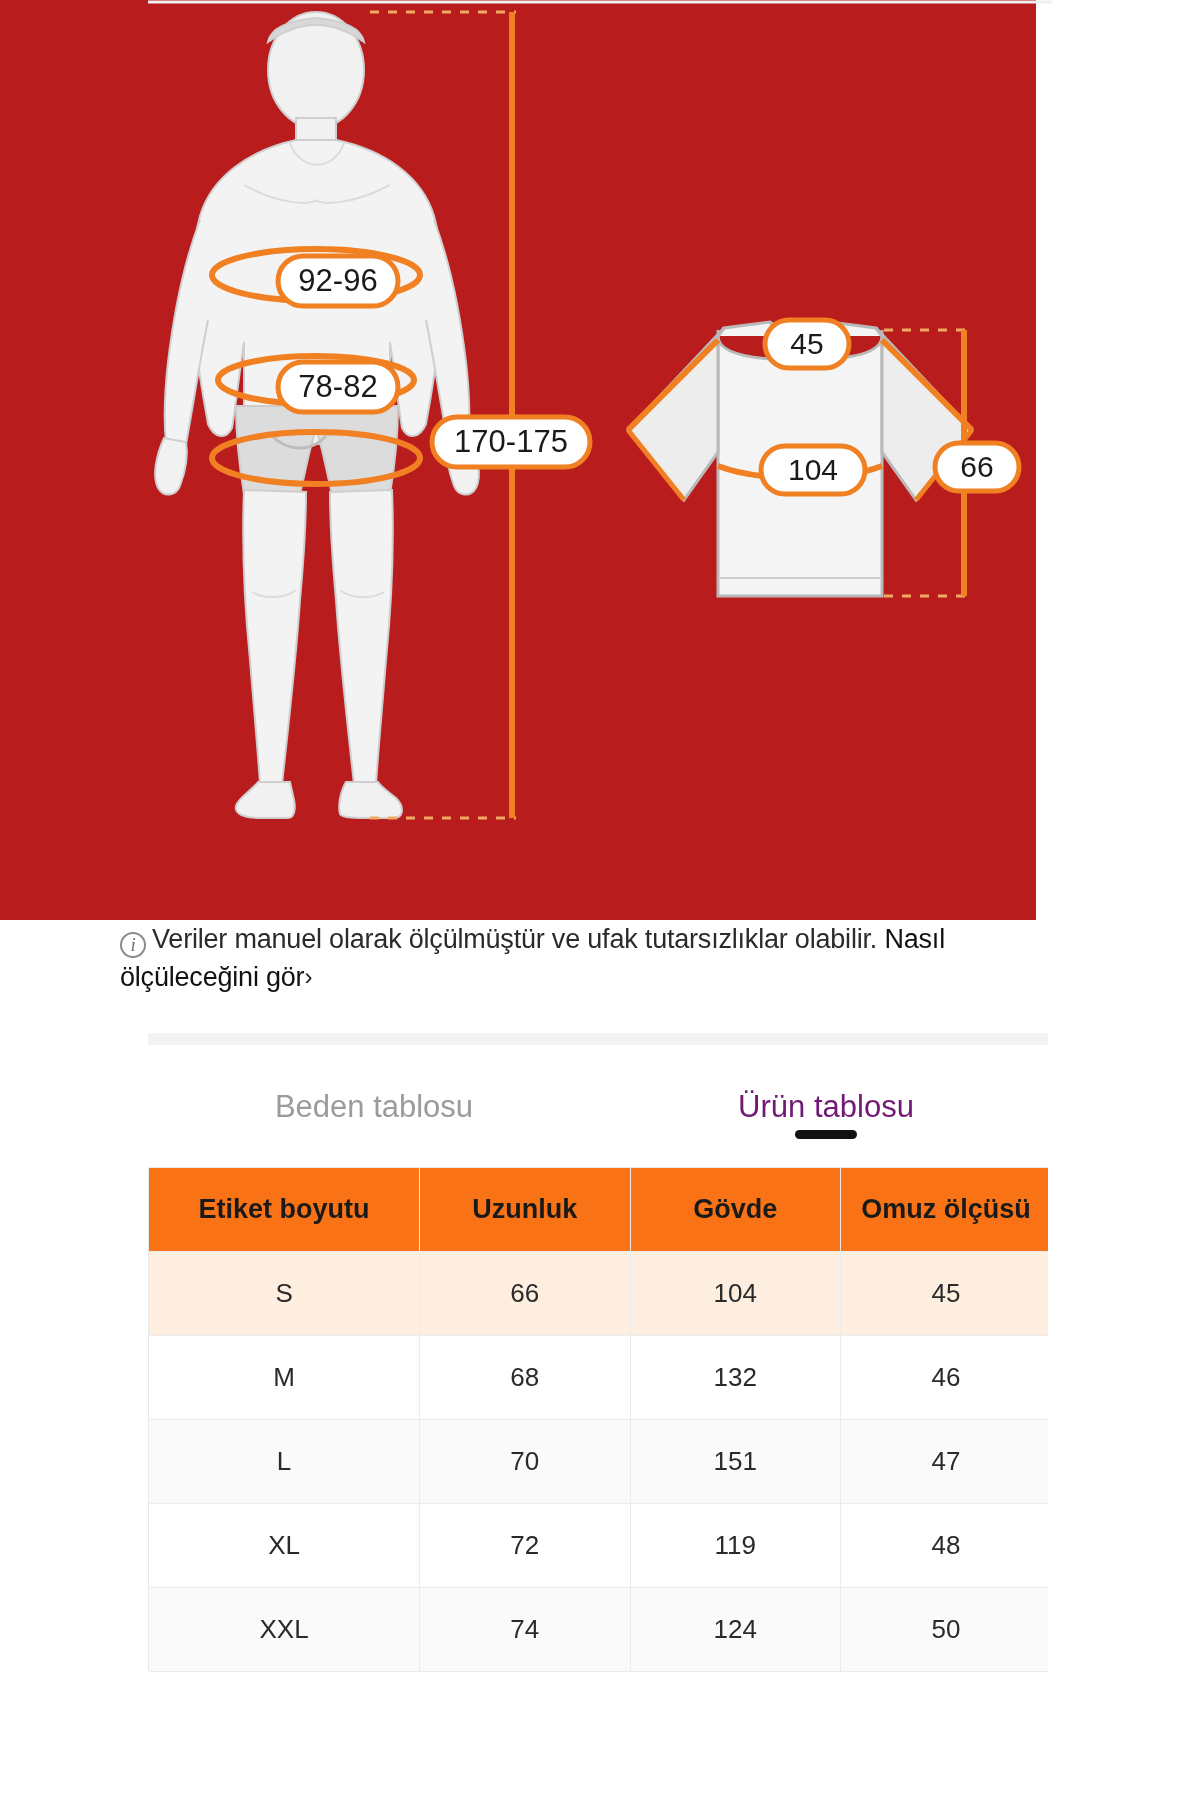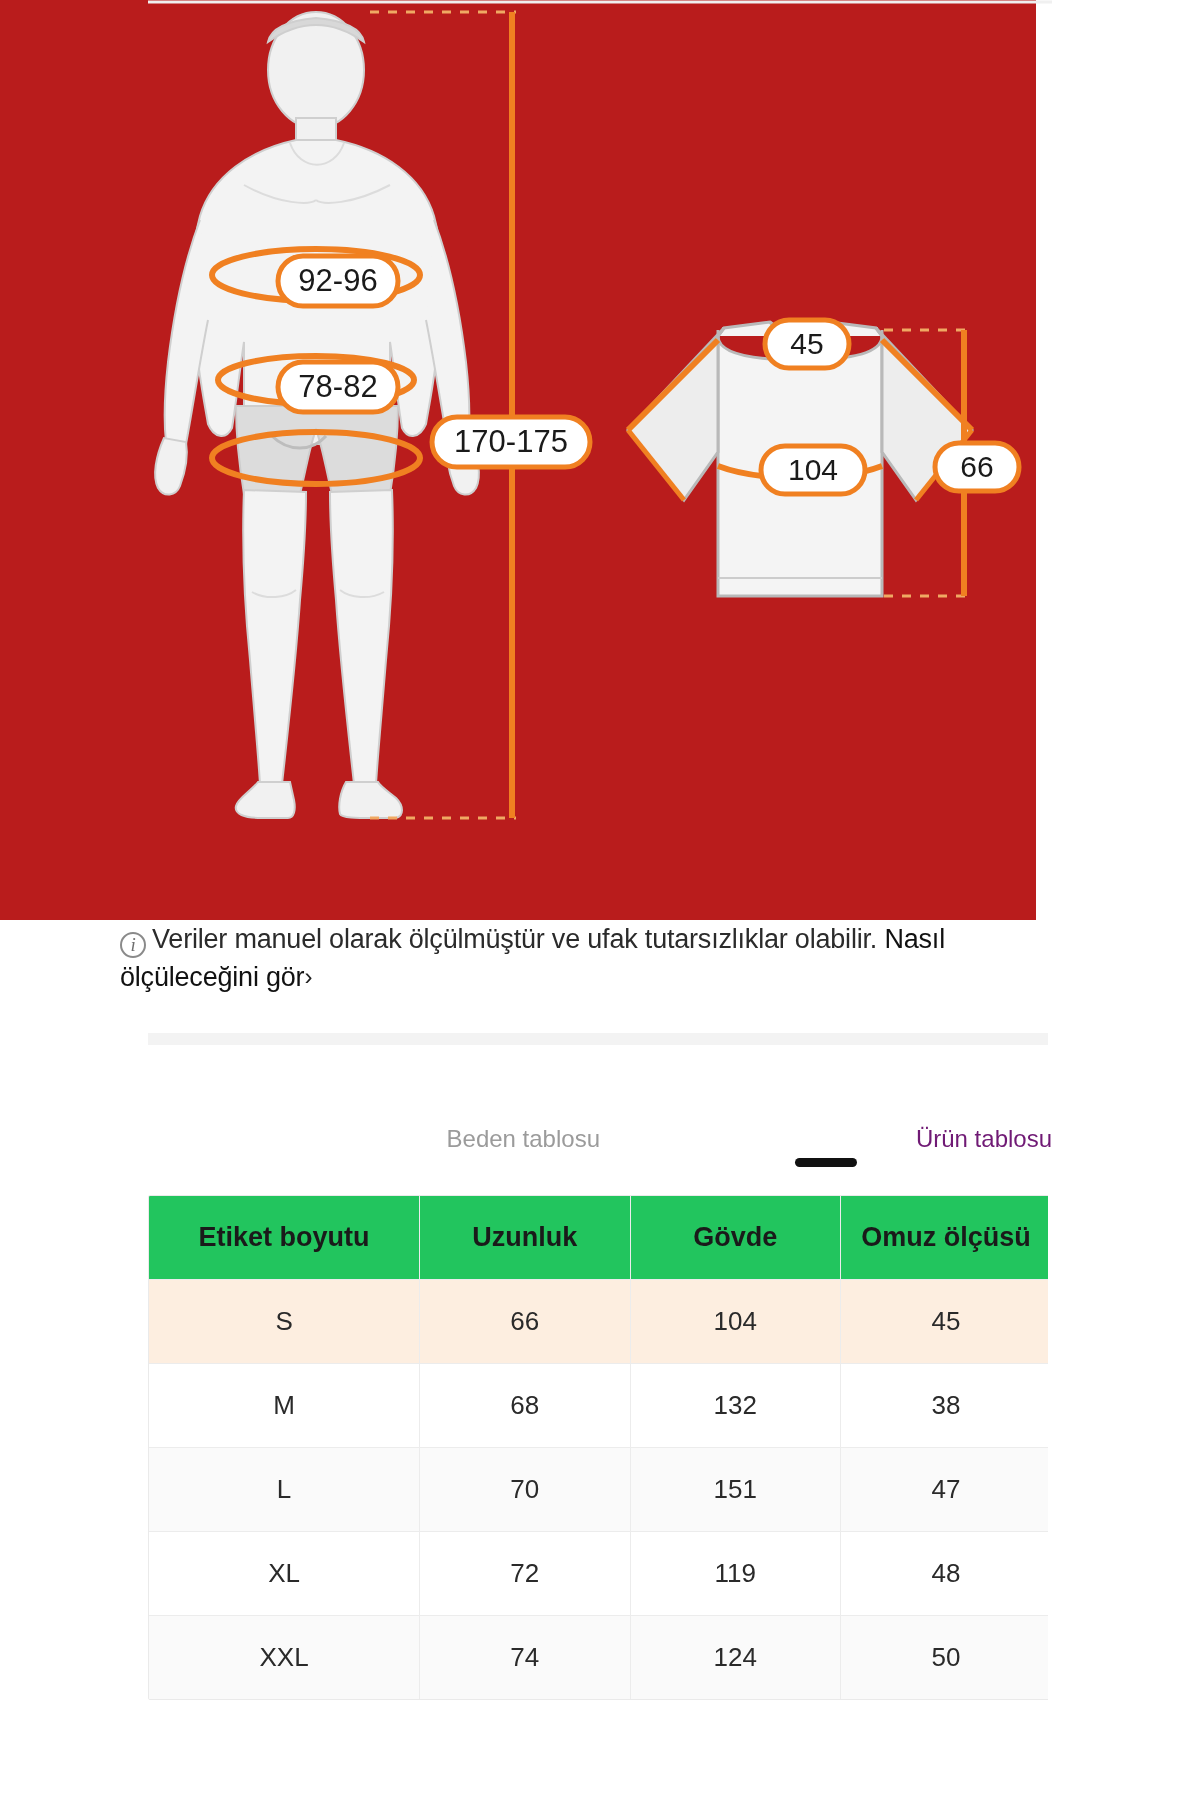--- a/index.html
+++ b/index.html
@@ -80,27 +80,26 @@
   
   .tabs {
     display: flex;
     align-items: flex-start;
     margin: 0 148px;
     padding: 44px 0 10px 0;
     gap: 0;
   }
   .tab {
     flex: 1;
-    text-align: right;
-    font-size: 24px;
+    text-align: center;
+    font-size: 31px;
     color: #9b9b9b;
     padding-bottom: 14px;
     position: relative;
     cursor: pointer;
-    margin-top: 36px;
   }
   .tab.active {
     color: #701a75;
     font-weight: normal;
   }
   .tab.active .underline {
     position: absolute;
     left: 50%;
     transform: translateX(-50%);
     bottom: 0;
@@ -116,21 +115,21 @@
     border: 1px solid #eaeaea;
     border-radius: 2px;
     overflow: hidden;
   }
   table.size-table {
     width: 100%;
     border-collapse: collapse;
     table-layout: fixed;
   }
   table.size-table th {
-    background: #22c55e;
+    background: #f97316;
     font-size: 27px;
     font-weight: bold;
     color: #1a1a1a;
     padding: 26px 6px;
     text-align: center;
     border-right: 1px solid #ececec;
     border-bottom: 1px solid #ececec;
   }
   table.size-table th:last-child { border-right: none; }
   table.size-table td {
@@ -317,21 +316,21 @@
         <tr class="highlight">
           <td>S</td>
           <td>66</td>
           <td>104</td>
           <td>45</td>
         </tr>
         <tr>
           <td>M</td>
           <td>68</td>
           <td>132</td>
-          <td>38</td>
+          <td>46</td>
         </tr>
         <tr class="alt">
           <td>L</td>
           <td>70</td>
           <td>151</td>
           <td>47</td>
         </tr>
         <tr>
           <td>XL</td>
           <td>72</td>

